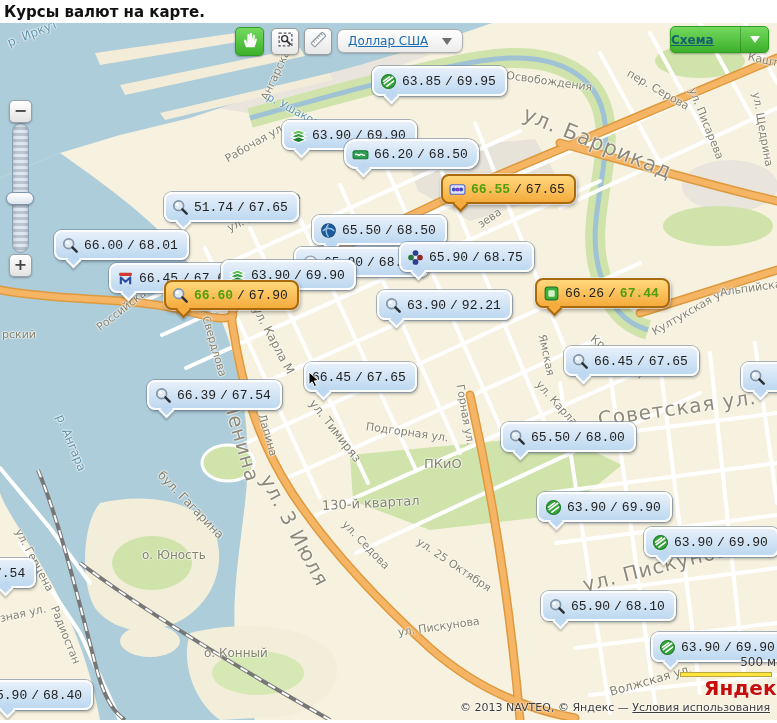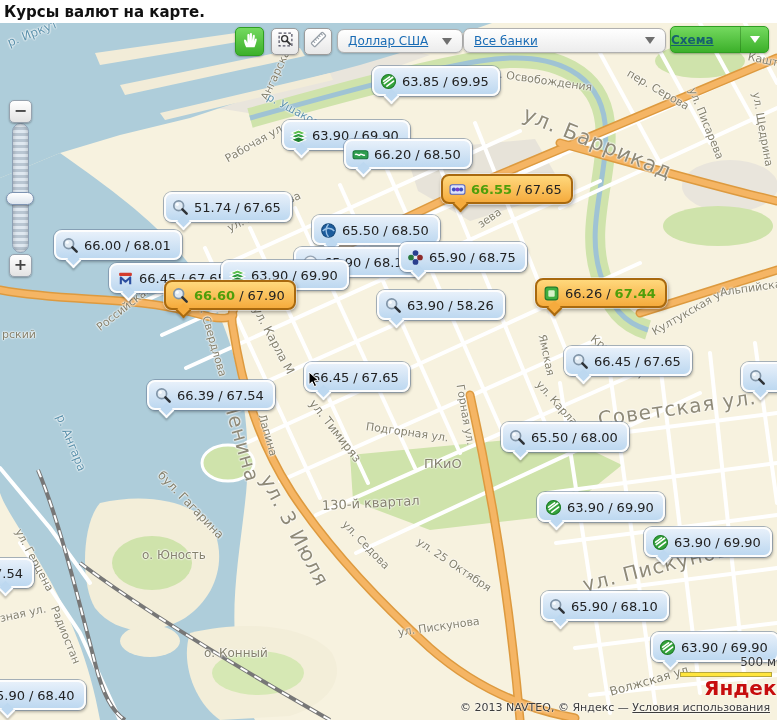--- a/index.html
+++ b/index.html
@@ -5,21 +5,21 @@
   html,body{margin:0;padding:0;background:#fff;width:777px;height:723px;overflow:hidden;
     font-family:"DejaVu Sans","Liberation Sans",sans-serif;}
   #page-title{height:23px;padding:3px 0 0 4px;font-size:15px;font-weight:bold;color:#111;box-sizing:border-box;}
   #map{position:relative;width:777px;height:697px;overflow:hidden;background:#f7f2df;}
   #map-base{position:absolute;left:0;top:0;z-index:1;}
   
   .balloon{position:absolute;z-index:4;display:flex;align-items:center;height:20px;
     padding:3px 9px 3px 6px;white-space:nowrap;cursor:pointer;
     background:linear-gradient(#e7f0fa,#bdd8f0);border:2px solid #fdfdfd;border-radius:8px;
     box-shadow:0 0 0 1px rgba(110,132,158,.6),1px 2px 3px rgba(0,0,0,.3);
-    font-size:13px;color:#222;}
+    font-size:13px;color:#222;font-family:Liberation Mono, monospace;}
   .balloon::after{content:"";position:absolute;left:12px;bottom:-8px;width:9px;height:9px;
     background:#bdd8f0;border-right:2px solid #fdfdfd;border-bottom:2px solid #fdfdfd;
     transform:rotate(45deg);box-shadow:2px 2px 2px rgba(0,0,0,.2);}
   .balloon.hl{z-index:6;background:linear-gradient(#ffd87c,#f5ab3d);border-color:#a8690f;
     box-shadow:0 0 0 1px rgba(255,255,255,.5),1px 2px 4px rgba(0,0,0,.4);}
   .balloon.hl::after{background:#f5ab3d;border-right-color:#a8690f;border-bottom-color:#a8690f;}
   .micon{width:17px;height:17px;margin-right:5px;flex:0 0 auto;display:inline-block;}
   .micon svg{display:block;}
   .val{font-weight:normal;}
   .val.grn{color:#4f9e0a;font-weight:bold;}
@@ -184,24 +184,20 @@
           <g transform="rotate(-45 8 8)">
             <rect x="0.5" y="5.5" width="15" height="5" rx="1" fill="#fff" stroke="#98a0a8" stroke-width="1.1"></rect>
             <path d="M3.5 5.5 V8 M6 5.5 V7.5 M8.5 5.5 V8 M11 5.5 V7.5 M13.5 5.5 V8" stroke="#98a0a8" stroke-width="1"></path>
           </g>
         </svg></span>
   </div>
   <div class="tselect" style="left:337px;top:6px;width:126px;height:24px;">
     <span class="lbl">Доллар США</span>
     <span class="arr"></span>
   </div>
-  <div class="tselect" style="left:463px;top:5px;width:203px;height:25px;">
-    <span class="lbl">Все банки</span>
-    <span class="arr"></span>
-  </div>
   <div id="scheme-button" style="left:670px;top:3px;width:99px;height:27px;">
     <span class="lbl">Схема</span>
     <span class="arrzone">
         <i></i>
       </span>
   </div>
 
   <div class="zbtn" style="left:9px;top:77px;">−</div>
   <div id="zoom-track"></div>
   <div id="zoom-handle"></div>
@@ -235,21 +231,21 @@
         <svg width="17" height="17" viewBox="0 0 16 16">
           <polygon points="1.2,5.6 8,2.8 14.8,5.6 8,8.4" fill="#5cbf4e" stroke="#ffffff" stroke-width="1"></polygon>
           <polygon points="1.2,8.8 8,6 14.8,8.8 8,11.6" fill="#2f9e3f" stroke="#ffffff" stroke-width="1"></polygon>
           <polygon points="1.2,12 8,9.2 14.8,12 8,14.8" fill="#1f8230" stroke="#ffffff" stroke-width="1"></polygon>
         </svg>
       </span>
       <span class="val">63.90</span>
       <span class="sep">/</span>
       <span class="val">69.90</span>
     </div>
-    <div class="balloon" style="left: 344px; top: 116px;">
+    <div class="balloon" style="left: 344px; top: 116px; border-radius: 12px;">
       <span class="micon">
         <svg width="17" height="17" viewBox="0 0 16 16">
           <rect x="1" y="4.5" width="14" height="7.5" rx="2" fill="#2f9e4f" stroke="#17743a"></rect>
           <path d="M3 8.2 C4.5 6.2 6 10.2 7.5 8.2 C9 6.2 10.5 10.2 12 8.2" stroke="#fff" stroke-width="1.4" fill="none"></path>
         </svg>
       </span>
       <span class="val">66.20</span>
       <span class="sep">/</span>
       <span class="val">68.50</span>
     </div>
@@ -364,21 +360,21 @@
     <div class="balloon" style="left: 377px; top: 267px;">
       <span class="micon">
         <svg width="17" height="17" viewBox="0 0 16 16">
           <circle cx="6.3" cy="6.3" r="4.6" fill="#dfe9f2" stroke="#8195a8" stroke-width="1.6"></circle>
           <circle cx="5" cy="5" r="1.5" fill="#fff" opacity=".85"></circle>
           <path d="M9.8 9.8 L13.8 13.8" stroke="#2e3338" stroke-width="2.4" stroke-linecap="round"></path>
         </svg>
       </span>
       <span class="val">63.90</span>
       <span class="sep">/</span>
-      <span class="val">58.26</span>
+      <span class="val">92.21</span>
     </div>
     <div class="balloon hl" style="left: 535px; top: 255px;">
       <span class="micon">
         <svg width="17" height="17" viewBox="0 0 16 16">
           <rect x="2" y="2" width="12" height="12" rx="2.5" fill="#3fae3f" stroke="#1d7a2a"></rect>
           <rect x="5" y="5" width="6" height="6" rx="1" fill="#d6f2c8"></rect>
         </svg>
       </span>
       <span class="val">66.26</span>
       <span class="sep">/</span>

